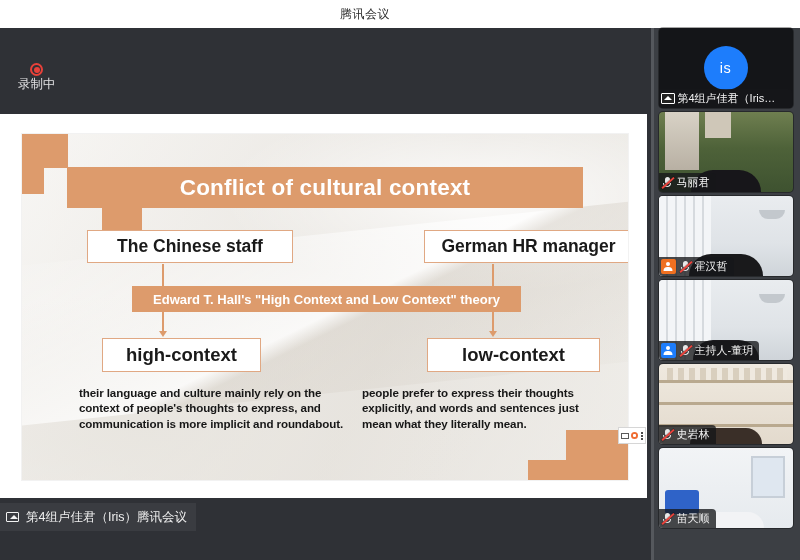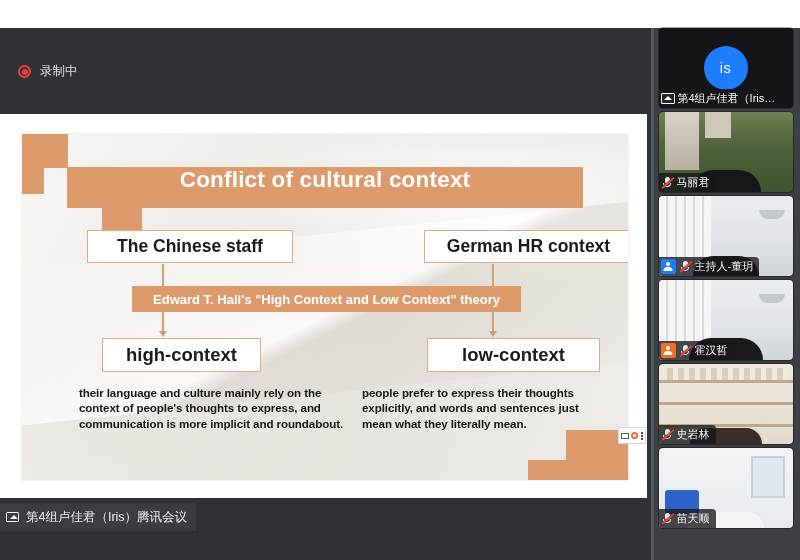--- a/index.html
+++ b/index.html
@@ -29,21 +29,21 @@
   }
 
   
   .stage {
     position:absolute; left:0; top:0; width:651px; height:503px;
     background:#2f3136; overflow:hidden;
   }
 
   .rec-badge {
     position:absolute; left:18px; top:35px;
-    display:flex; align-items:center; gap:9px;
+    display:flex; align-items:center; flex-direction:column;
   }
   .rec-dot {
     width:13px; height:13px; border-radius:50%;
     border:2px solid #e8413a; background:transparent;
     display:flex; align-items:center; justify-content:center;
   }
   .rec-dot i { width:6px; height:6px; border-radius:50%; background:#e8413a; display:block; }
   .rec-text { color:#e2e2e4; font-size:12.5px; }
 
   
@@ -84,21 +84,21 @@
   .deco-tl-b { left:0px;  top:0px;  width:22px; height:60px; }
   .deco-tl-c { left:80px; top:62px; width:40px; height:40px; }
   .deco-br-a { right:0px; bottom:0px; width:62px; height:50px; }
   .deco-br-b { right:0px; bottom:0px; width:100px; height:20px; }
 
   .slide-content { position:absolute; inset:0; z-index:4; }
 
   .title-bar-box {
     position:absolute; left:45px; top:33px; width:516px; height:41px;
     background:#dd9b6c;
-    display:flex; align-items:flex-start; justify-content:center;
+    display:flex; align-items:center; justify-content:center;
   }
   .title-bar-box span {
     color:#ffffff; font-size:22.5px; font-weight:bold; letter-spacing:.2px;
   }
 
   .node {
     position:absolute; background:#ffffff; border:1.3px solid #e0a883;
     display:flex; align-items:center; justify-content:center;
     color:#1a1a1a; font-weight:bold;margin-left:20px;
   }
@@ -258,20 +258,23 @@
     content:""; position:absolute; left:2px; top:1.5px;
     border-left:4px solid transparent; border-right:4px solid transparent;
     border-bottom:4.5px solid #ffffff;
   }
 </style>
 </head>
 <body>
 
 <div id="app">
 
+  <div class="titlebar">
+    <div class="tb-text">腾讯会议</div>
+  </div>
 
   <div class="meeting">
 
     <div class="stage">
 
       <div class="rec-badge">
         <span class="rec-dot">
             <i></i>
           </span>
         <span class="rec-text">录制中</span>
@@ -287,21 +290,21 @@
             <div class="deco deco-br-a"></div>
             <div class="deco deco-br-b"></div>
 
             <div class="slide-content">
 
               <div class="title-bar-box">
                 <span>Conflict of cultural context</span>
               </div>
 
               <div class="node node-chinese">The Chinese staff</div>
-              <div class="node node-german">German HR context</div>
+              <div class="node node-german">German HR manager</div>
 
               <div class="arrow arrow-l1"></div>
               <div class="arrow arrow-r1"></div>
 
               <div class="theory-box">
                 <span>Edward T. Hall's "High Context and Low Context" theory</span>
               </div>
 
               <div class="arrow arrow-l2"></div>
               <div class="arrowhead ah-l2"></div>
@@ -351,20 +354,40 @@
             <div class="p-body" style="width:70px;height:22px;background:#17161a;"></div>
           </div>
         </div>
         <div class="tile-label">
           <span class="mic-muted">
             <span class="mic-body"></span>
               <span class="mic-stand"></span>
               <span class="mic-slash"></span>
           </span>
           <span class="name">马丽君</span>
+        </div>
+      </div>
+
+      <div class="tile">
+        <div class="cam scene-office">
+          <div class="person">
+
+            <div class="p-body" style="width:74px;height:22px;background:#19191b;"></div>
+          </div>
+        </div>
+        <div class="tile-label">
+          <span class="badge-host orange">
+              <span class="bh-person"></span>
+            </span>
+          <span class="mic-muted">
+            <span class="mic-body"></span>
+              <span class="mic-stand"></span>
+              <span class="mic-slash"></span>
+          </span>
+          <span class="name">霍汉哲</span>
         </div>
       </div>
 
       <div class="tile">
         <div class="cam scene-office">
           <div class="person">
 
             <div class="p-body" style="width:66px;height:20px;background:#1b1a1e;"></div>
           </div>
         </div>
@@ -375,68 +398,48 @@
           <span class="mic-muted">
             <span class="mic-body"></span>
               <span class="mic-stand"></span>
               <span class="mic-slash"></span>
           </span>
           <span class="name">主持人-董玥</span>
         </div>
       </div>
 
       <div class="tile">
-        <div class="cam scene-office">
+        <div class="cam scene-shelf">
           <div class="person">
 
-            <div class="p-body" style="width:74px;height:22px;background:#19191b;"></div>
-          </div>
-        </div>
-        <div class="tile-label">
-          <span class="badge-host orange">
-              <span class="bh-person"></span>
-            </span>
+            <div class="p-body" style="width:72px;height:16px;background:#3a2f28;"></div>
+          </div>
+        </div>
+        <div class="tile-label">
           <span class="mic-muted">
             <span class="mic-body"></span>
               <span class="mic-stand"></span>
               <span class="mic-slash"></span>
           </span>
-          <span class="name">霍汉哲</span>
+          <span class="name">史岩林</span>
         </div>
       </div>
 
       <div class="tile">
-        <div class="cam scene-shelf">
+        <div class="cam scene-room">
           <div class="person">
 
-            <div class="p-body" style="width:72px;height:16px;background:#3a2f28;"></div>
+            <div class="p-body" style="width:76px;height:16px;background:#f2f3f5;"></div>
           </div>
         </div>
         <div class="tile-label">
           <span class="mic-muted">
             <span class="mic-body"></span>
               <span class="mic-stand"></span>
               <span class="mic-slash"></span>
           </span>
-          <span class="name">史岩林</span>
-        </div>
-      </div>
-
-      <div class="tile">
-        <div class="cam scene-room">
-          <div class="person">
-
-            <div class="p-body" style="width:76px;height:16px;background:#f2f3f5;"></div>
-          </div>
-        </div>
-        <div class="tile-label">
-          <span class="mic-muted">
-            <span class="mic-body"></span>
-              <span class="mic-stand"></span>
-              <span class="mic-slash"></span>
-          </span>
           <span class="name">苗天顺</span>
         </div>
       </div>
 
     </div>
   </div>
 </div>
 
 </body></html>

